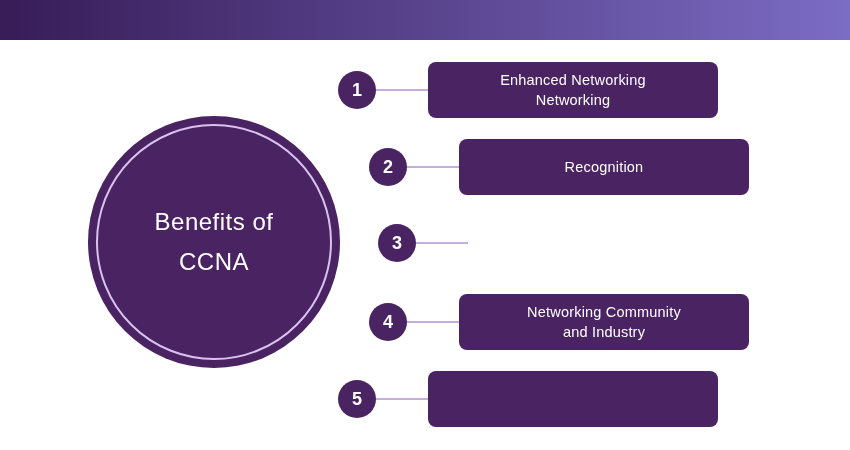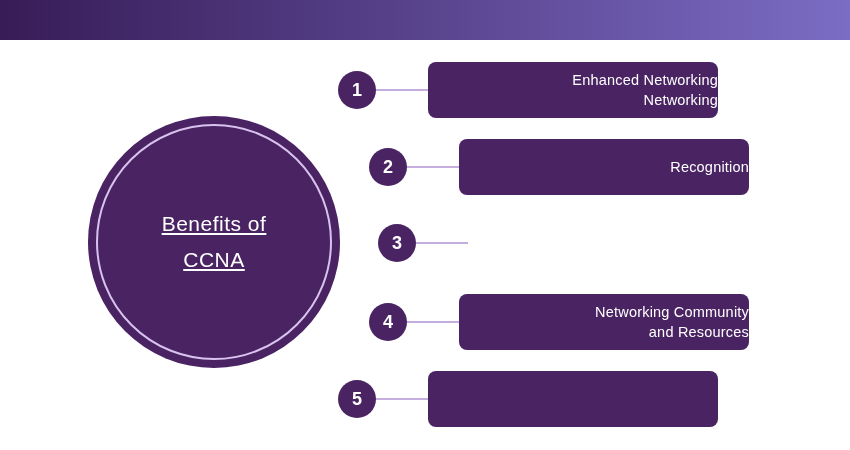--- a/index.html
+++ b/index.html
@@ -39,24 +39,23 @@
   }
   .big-circle .title {
     position: absolute;
     inset: 0;
     display: flex;
     flex-direction: column;
     align-items: center;
     justify-content: center;
     gap: 12px;
     color: #ffffff;
-    font-size: 21px;
+    font-size: 24px;
     font-weight: 500;
     letter-spacing: 0.5px;
-    text-decoration: underline;
   }
   .item {
     position: absolute;
     display: flex;
     align-items: center;
     height: 56px;
   }
   .badge {
     width: 38px;
     height: 38px;
@@ -77,21 +76,21 @@
     flex: 0 0 auto;
   }
   .card {
     width: 290px;
     height: 56px;
     border-radius: 8px;
     background: var(--primary, #4a2363);
     color: #ffffff;
     display: flex;
     flex-direction: column;
-    align-items: flex-end;
+    align-items: center;
     justify-content: center;
     text-align: center;
     font-size: 14.5px;
     line-height: 20px;
     letter-spacing: 0.2px;
   }
   .pos1 { left: 338px; top: 62px; }
   .pos2 { left: 369px; top: 139px; }
   .pos3 { left: 378px; top: 215px; }
   .pos4 { left: 369px; top: 294px; }
@@ -132,21 +131,21 @@
   <div class="item pos3">
     <div class="badge">3</div>
     <div class="connector"></div>
   </div>
 
   <div class="item pos4">
     <div class="badge">4</div>
     <div class="connector"></div>
     <div class="card">
       <span>Networking Community</span>
-      <span>and Resources</span>
+      <span>and Industry</span>
     </div>
   </div>
 
   <div class="item pos5">
     <div class="badge">5</div>
     <div class="connector"></div>
     <div class="card">
     </div>
   </div>
 

